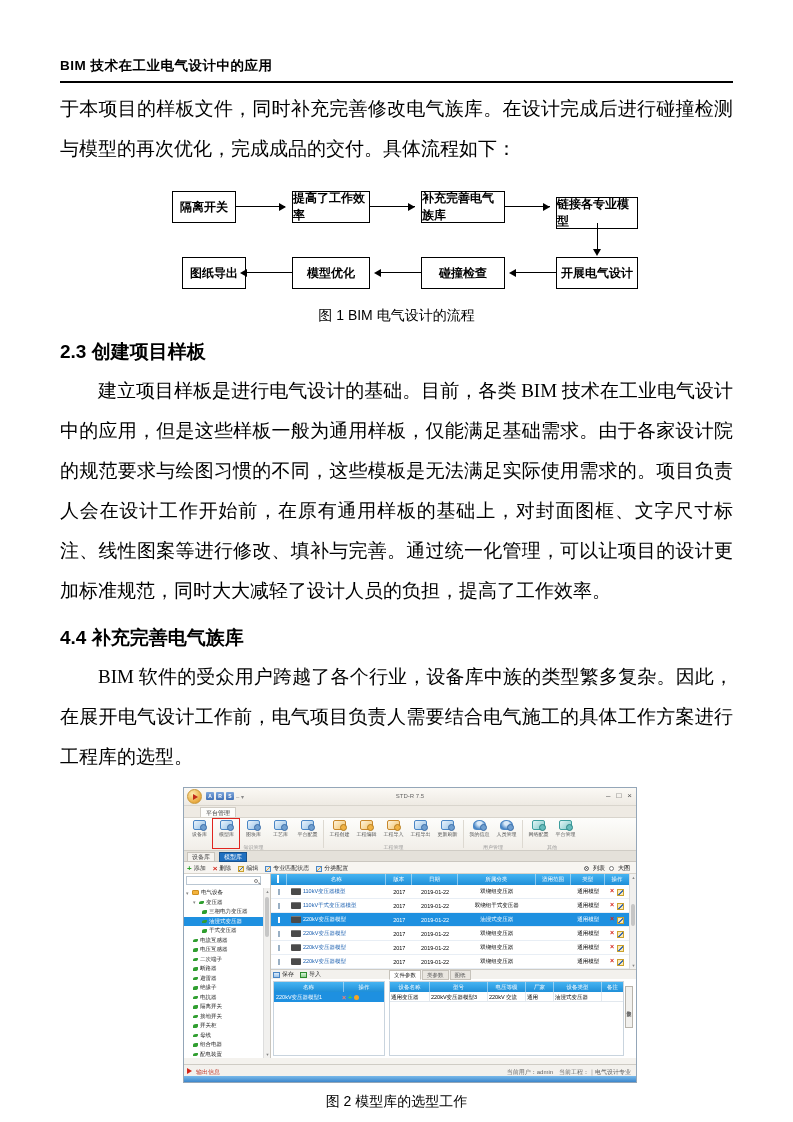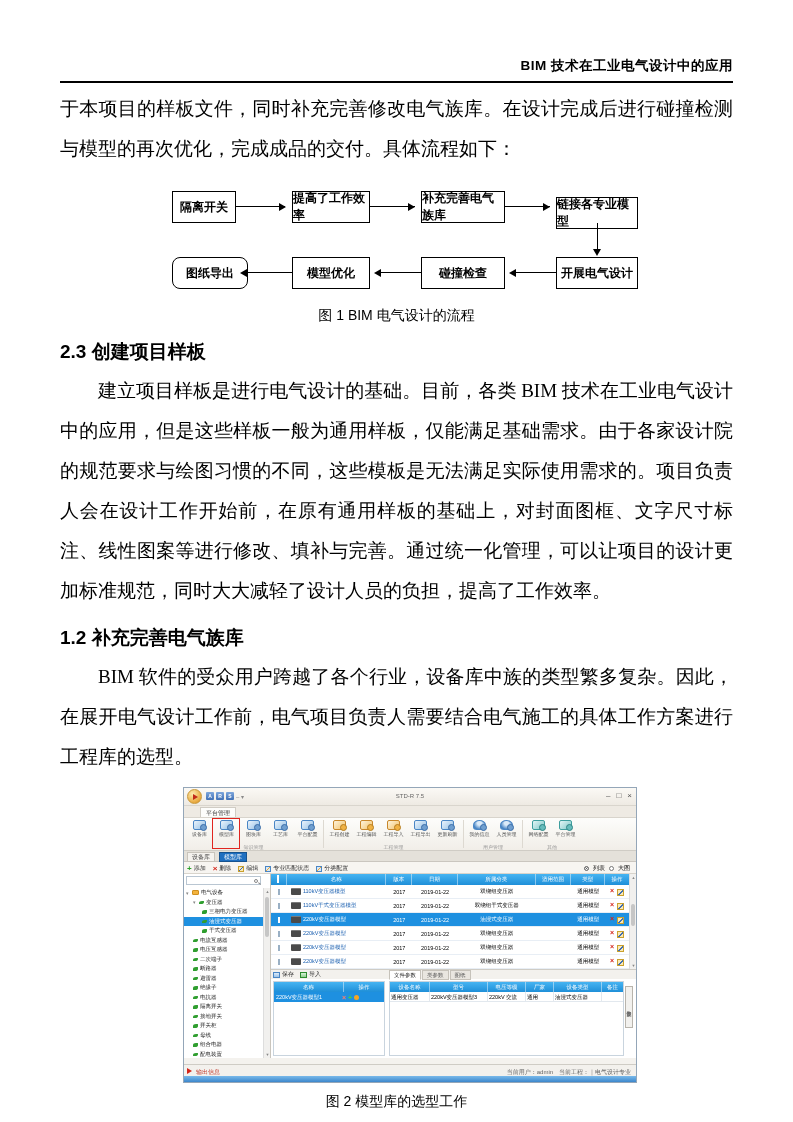--- a/index.html
+++ b/index.html
@@ -1,20 +1,20 @@
 <!DOCTYPE html>
 <html><head>
 <meta charset="utf-8">
 <style>
   html,body{margin:0;padding:0;}
   body{width:793px;height:1122px;background:#fff;overflow:hidden;position:relative;
        font-family:"Liberation Serif",serif;color:#000;}
   .content{padding:0 60px;}
   
-  .doc-header{padding-top:57px;text-align:right;font-family:"Liberation Sans",sans-serif;
+  .doc-header{padding-top:57px;text-align:left;font-family:"Liberation Sans",sans-serif;
               font-weight:bold;font-size:13.5px;letter-spacing:.5px;}
   .header-rule{border-bottom:2.5px solid #000;margin-top:6px;}
   
   p.bodytext{font-size:19px;line-height:40px;text-align:justify;margin:6px 0 0;text-indent:2em;}
   p.bodytext.noindent{text-indent:0;}
   h2.sect{font-family:"Liberation Sans",sans-serif;font-size:19px;font-weight:bold;margin:14px 0 2px;}
   
   .flow{position:relative;height:112px;margin-top:16px;}
   .fb{position:absolute;height:32px;border:1.3px solid #000;box-sizing:border-box;
       display:flex;align-items:center;justify-content:center;
@@ -135,42 +135,42 @@
   <p class="bodytext noindent">于本项目的样板文件，同时补充完善修改电气族库。在设计完成后进行碰撞检测与模型的再次优化，完成成品的交付。具体流程如下：</p>
 
   <div class="flow">
     <div class="fb" style="left:112px;top:6px;width:64px;">隔离开关</div>
     <div class="fb" style="left:232px;top:6px;width:78px;">提高了工作效率</div>
     <div class="fb" style="left:361px;top:6px;width:84px;">补充完善电气族库</div>
     <div class="fb" style="left:496px;top:12px;width:82px;">链接各专业模型</div>
     <div class="fb" style="left:496px;top:72px;width:82px;">开展电气设计</div>
     <div class="fb" style="left:361px;top:72px;width:84px;">碰撞检查</div>
     <div class="fb" style="left:232px;top:72px;width:78px;">模型优化</div>
-    <div class="fb" style="left:112px;top:72px;width:76px;border-radius:8px;">图纸导出</div>
+    <div class="fb" style="left:122px;top:72px;width:64px;">图纸导出</div>
     <div class="hl" style="left:176px;top:21px;width:49px;"></div>
     <div class="arR" style="left:219px;top:18px;"></div>
     <div class="hl" style="left:310px;top:21px;width:45px;"></div>
     <div class="arR" style="left:348px;top:18px;"></div>
     <div class="hl" style="left:445px;top:21px;width:45px;"></div>
     <div class="arR" style="left:483px;top:18px;"></div>
     <div class="vl" style="left:537px;top:38px;height:28px;"></div>
     <div class="arD" style="left:533px;top:64px;"></div>
     <div class="hl" style="left:452px;top:87px;width:44px;"></div>
     <div class="arL" style="left:445px;top:84px;"></div>
     <div class="hl" style="left:317px;top:87px;width:44px;"></div>
     <div class="arL" style="left:310px;top:84px;"></div>
     <div class="hl" style="left:183px;top:87px;width:49px;"></div>
     <div class="arL" style="left:176px;top:84px;"></div>
   </div>
   <div class="figcap">图 1 BIM 电气设计的流程</div>
 
   <h2 class="sect">2.3 创建项目样板</h2>
   <p class="bodytext">建立项目样板是进行电气设计的基础。目前，各类 BIM 技术在工业电气设计中的应用，但是这些样板一般为通用样板，仅能满足基础需求。由于各家设计院的规范要求与绘图习惯的不同，这些模板是无法满足实际使用需求的。项目负责人会在设计工作开始前，在原有通用样板的基础上，对封面图框、文字尺寸标注、线性图案等进行修改、填补与完善。通过统一化管理，可以让项目的设计更加标准规范，同时大大减轻了设计人员的负担，提高了工作效率。</p>
 
-  <h2 class="sect">1.2 补充完善电气族库</h2>
+  <h2 class="sect">4.4 补充完善电气族库</h2>
   <p class="bodytext">BIM 软件的受众用户跨越了各个行业，设备库中族的类型繁多复杂。因此，在展开电气设计工作前，电气项目负责人需要结合电气施工的具体工作方案进行工程库的选型。</p>
 
   <div class="app">
 
     <div class="abs tbar">
       <div class="abs applogo"></div>
       <div class="abs qa" style="left:22px;">
         <span class="qabox">A</span>
         <span class="qabox">R</span>
         <span class="qabox">S</span>

